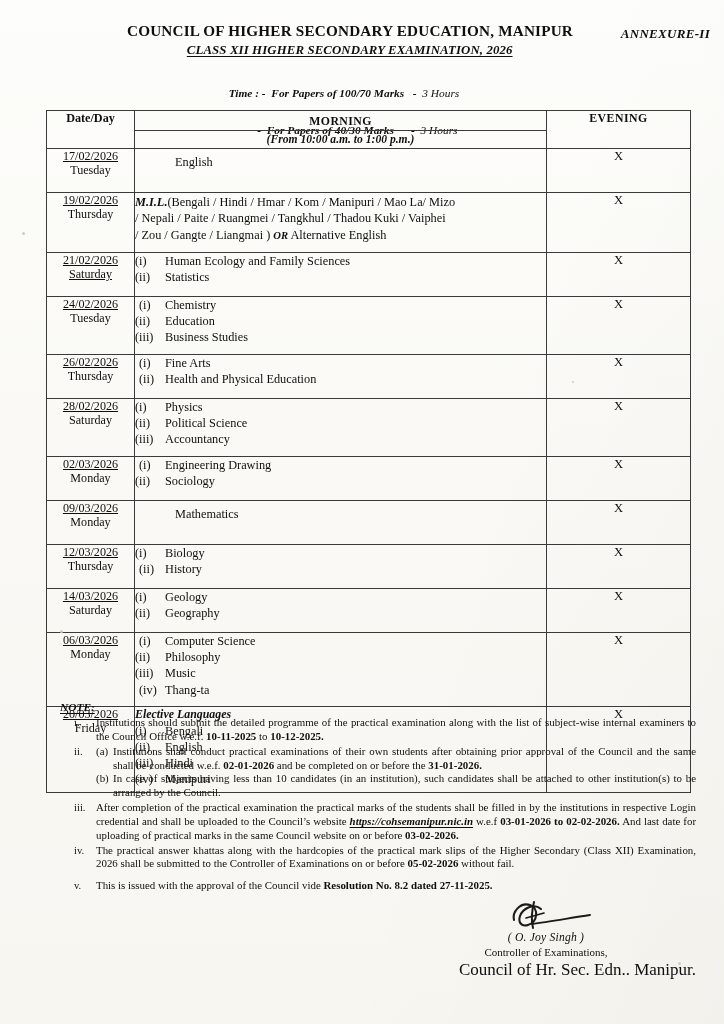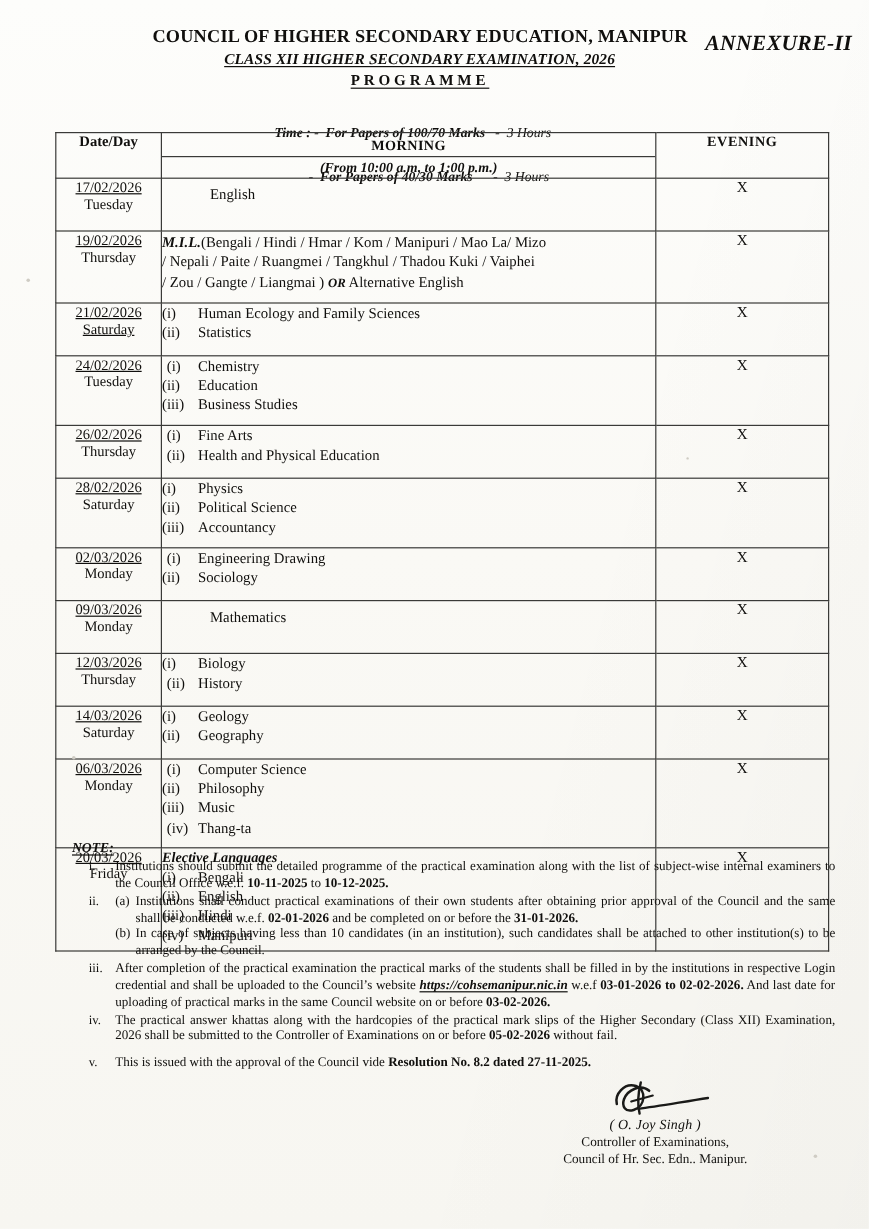--- a/index.html
+++ b/index.html
@@ -35,21 +35,21 @@
     font-weight: bold;
     letter-spacing: 0.2px;
     line-height: 1.15;
     display: inline-block;
     transform: translateX(-12px);
   }
   .annexure {
     position: absolute;
     right: 14px;
     top: 26px;
-    font-size: 18px;
+    font-size: 13px;
     font-weight: bold;
     font-style: italic;
     letter-spacing: 0.3px;
   }
   .class-line {
     margin-top: 1px;
     font-size: 12.6px;
     font-weight: bold;
     font-style: italic;
     letter-spacing: 0.1px;
@@ -242,36 +242,35 @@
     position: relative;
     margin-bottom: -2px;
   }
   .sig-mark svg { position: absolute; left: 50%; top: 0; transform: translateX(-38px); }
   .sig-name {
     font-style: italic;
     font-size: 11.6px;
     letter-spacing: 0.2px;
   }
   .sig-role { font-size: 11px; }
-  .sig-org  { font-size: 11px; }
+  .sig-org  { font-size: 17px; text-align: right; }
   .speck {
     position: absolute;
     background: #cfccc4;
     border-radius: 50%;
   }
 </style>
 </head>
 <body>
 
 <div class="page">
 
   <div class="hdr">
     <div class="org-title">COUNCIL OF HIGHER SECONDARY EDUCATION, MANIPUR</div>
     <div><span class="class-line">CLASS XII HIGHER SECONDARY EXAMINATION, 2026</span></div>
-    <div><span class="programme">PROGRAMME</span></div>
     <div class="time-block">
       <div class="time-row"><span>Time : -  For Papers of 100/70 Marks   -  </span><span class="time-hours">3 Hours</span></div>
       <div class="time-row"><span>          -  For Papers of 40/30 Marks      -  </span><span class="time-hours">3 Hours</span></div>
     </div>
   </div>
   <div class="annexure">ANNEXURE-II</div>
 
   <div class="tbl-wrap">
     <table class="sched">
       <colgroup>

